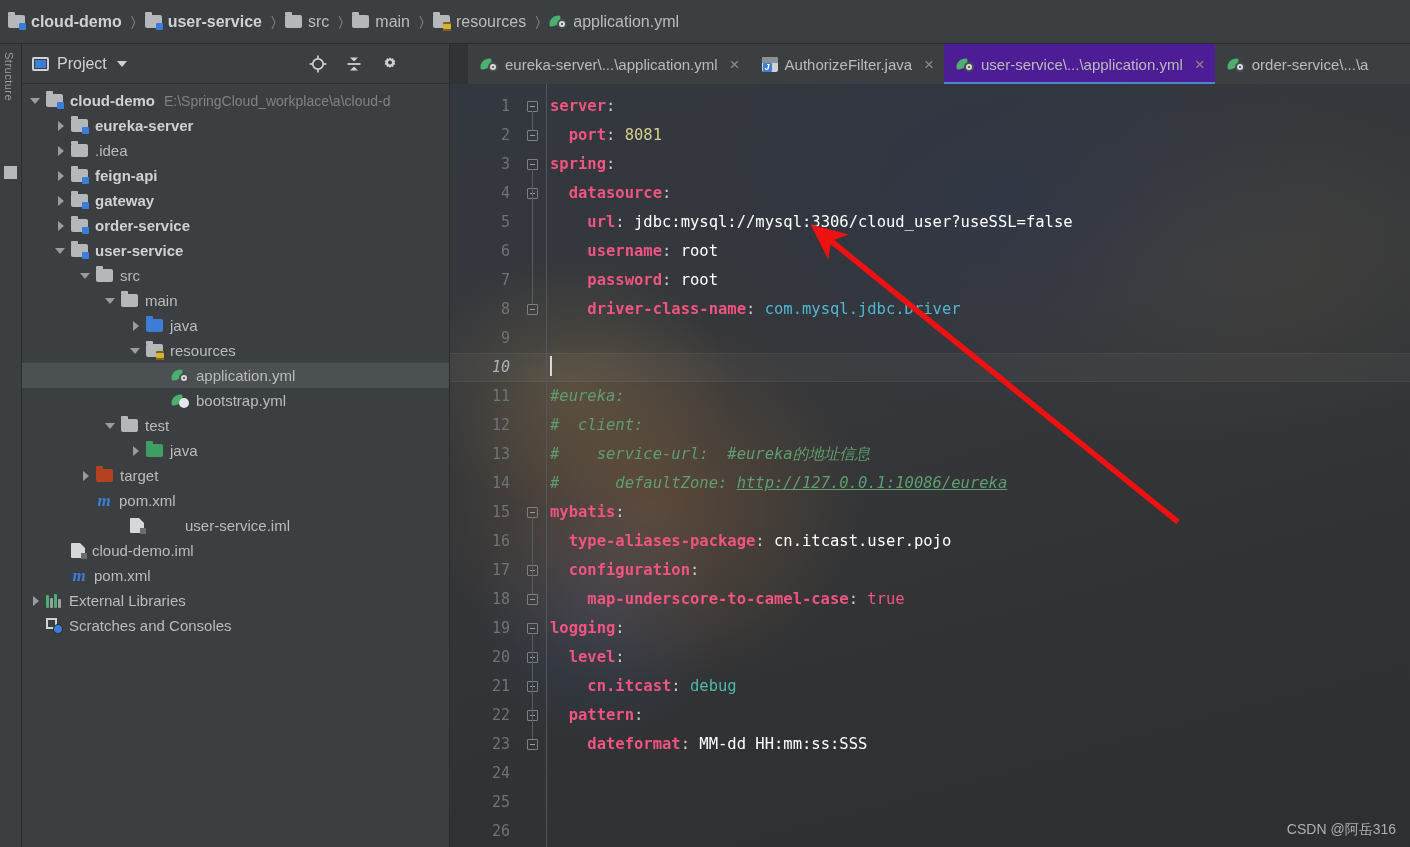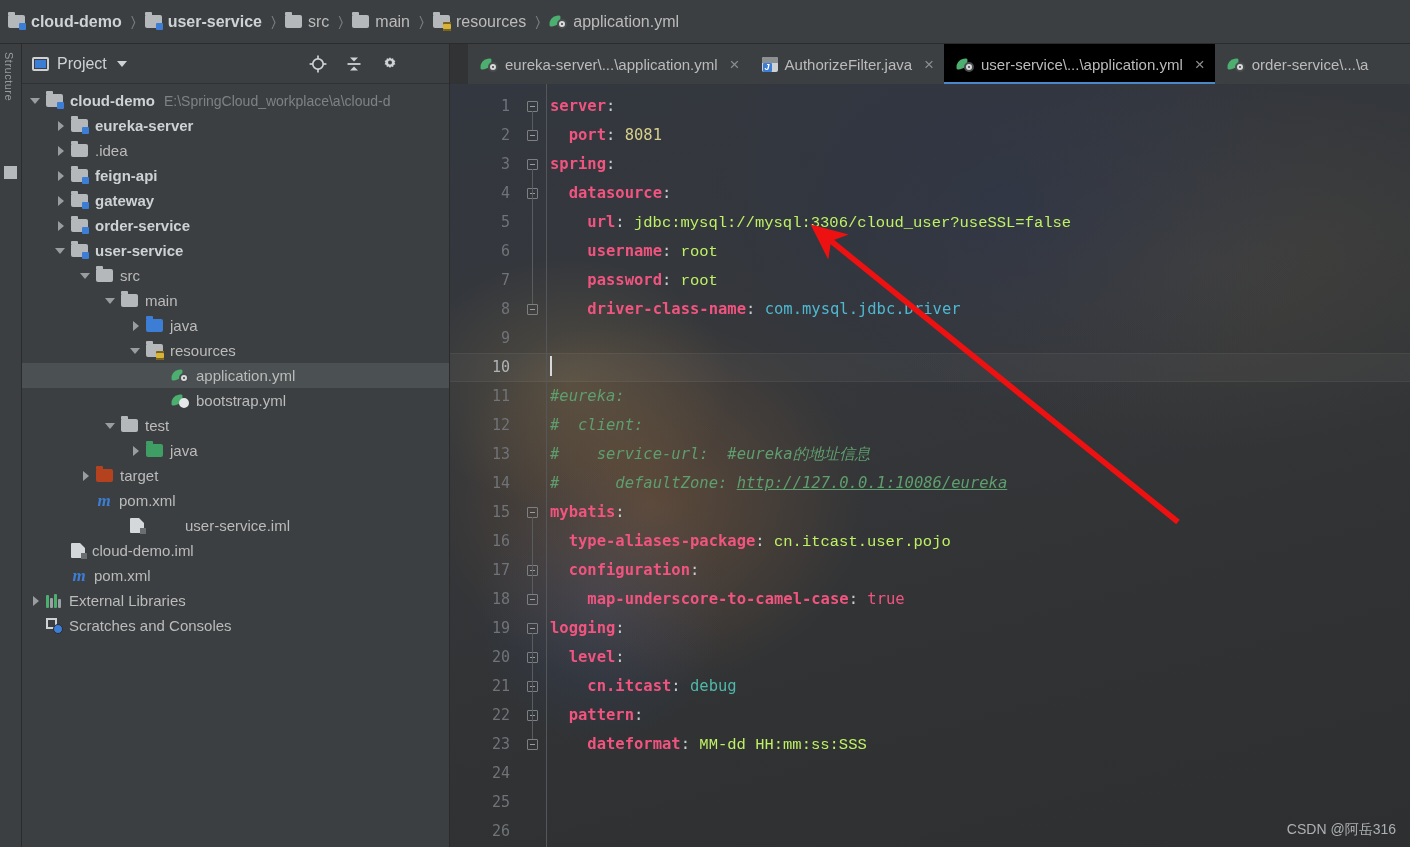--- a/index.html
+++ b/index.html
@@ -99,21 +99,21 @@
   
   .tabbar {
     position:absolute; top:44px; left:468px; width:960px; height:40px;
     background:#3c3f41; display:flex; align-items:stretch; overflow:hidden;
   }
   .tab {
     display:flex; align-items:center; gap:7px;
     padding:0 10px 0 12px; white-space:nowrap;
     font-size:15px; color:#bbbbbb; position:relative; cursor:pointer;
   }
-  .tab.active { background:#000000;justify-content:flex-end; }
+  .tab.active { background:#4c1d95;justify-content:flex-end; }
   .tab.active::after {
     content:""; position:absolute; left:0; right:0; bottom:0;
     height:2px; background:#4a88c7;
   }
   .tab .close {
     color:#8b8e90; font-size:17px; margin-left:5px; line-height:1;
   }
 
   
   .toolstrip {
@@ -238,21 +238,21 @@
       linear-gradient(165deg, #33373f 0%, #35373a 38%, #303234 70%, #2d2f31 100%);
     opacity: 1;
   }
   .gutter {
     position:absolute; top:0; left:0; width:70px; height:763px;
     color:#707377; font-family:"DejaVu Sans Mono", monospace; font-size:15px;
   }
   .gutter .ln {
     height:29px; line-height:29px; text-align:right; padding-right:10px;
   }
-  .gutter .ln.cur { color:#b0b3b5; }
+  .gutter .ln.cur { color:#b0b3b5;font-style:italic; }
   .foldcol {
     position:absolute; top:0; left:70px; width:26px; height:763px;
   }
   .foldline {
     position:absolute; left:12px; width:1px; background:#5a5d60;
   }
   .foldmark {
     position:absolute; left:7px; width:11px; height:11px;
     border:1px solid #7d8082; border-radius:1px; background:transparent;
   }
@@ -267,21 +267,21 @@
 
   .code {
     position:absolute; top:0; left:100px; width:860px; height:763px;
     font-family:"DejaVu Sans Mono", monospace; font-size:15.5px;
     white-space:pre;
   }
   .cl { height:29px; line-height:29px; }
   .k   { color:#f0547f; font-weight:bold; }          
   .p   { color:#c9ccce; }                            
   .num { color:#d6cf8a; }                            
-  .str { color:#bef264;font-family:Liberation Mono, monospace; }                            
+  .str { color:#ffffff; }                            
   .cls { color:#4fb8d0; }                            
   .bool{ color:#f0547f; }                            
   .teal{ color:#4fb8a8; }                            
   .cmt { color:#5f9e6e; font-style:italic; }         
   .lnk { color:#5f9e6e; font-style:italic; text-decoration:underline; }
 
   .caret {
     display:inline-block; width:2px; height:20px; background:#d6d8da;
     vertical-align:-4px;
   }

